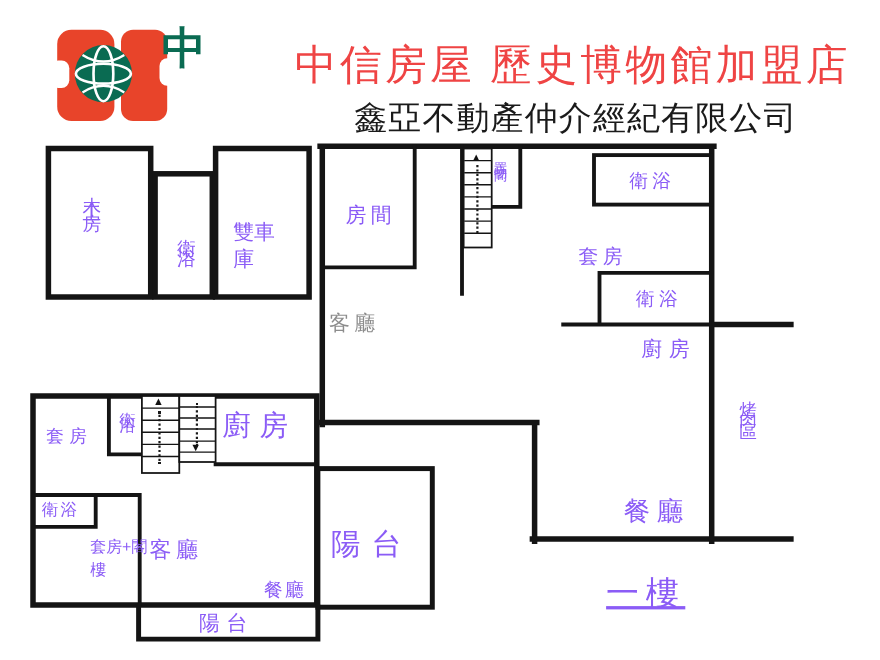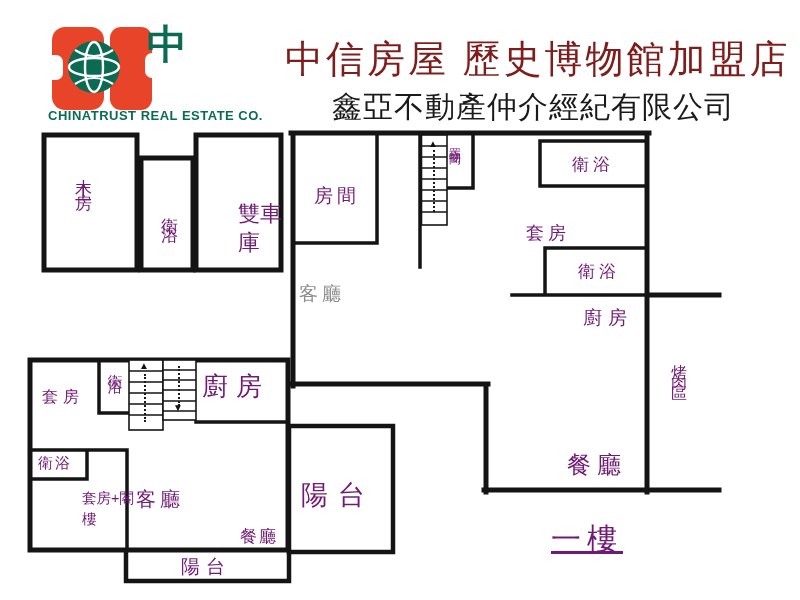--- a/index.html
+++ b/index.html
@@ -1,21 +1,21 @@
 <!DOCTYPE html>
 <html><head>
 <meta charset="utf-8">
 <style>
   html,body{margin:0;padding:0;}
   #canvas{
     position:relative;width:800px;height:600px;background:#ffffff;overflow:hidden;
     font-family:"Liberation Sans","DejaVu Sans",sans-serif;color:#111;
   }
   .abs{position:absolute;white-space:nowrap;}
-  .cjk{font-weight:500;color:#701a75;}
+  .cjk{font-weight:500;color:#8b5cf6;}
   .vert{writing-mode:vertical-rl;text-orientation:upright;}
   .wrapbox{white-space:normal;word-break:break-all;}
   .green{color:#0A6B52;}
   .dotline{position:absolute;width:0;border-left:2px dotted #1a1a1a;}
   .arrowhead{position:absolute;font-size:10px;color:#111;line-height:1;}
   svg{position:absolute;left:0;top:0;}
 </style>
 </head>
 <body>
 
@@ -68,27 +68,26 @@
 
     <g>
       <rect x="129" y="360" width="34" height="70" fill="#ffffff" stroke="#141414" stroke-width="1.6"></rect>
       <path d="M129,371 H163 M129,382 H163 M129,393 H163 M129,404 H163 M129,415 H163" stroke="#141414" stroke-width="1.3"></path>
       <rect x="163" y="360" width="33" height="60" fill="#ffffff" stroke="#141414" stroke-width="1.6"></rect>
       <path d="M163,370 H196 M163,380 H196 M163,390 H196 M163,401 H196 M163,411 H196" stroke="#141414" stroke-width="1.3"></path>
     </g>
   </svg>
 
   <div class="abs green" style="left:147px;top:24px;font-size:40px;font-weight:700;line-height:1;">中</div>
-  <div class="abs green" style="left:48px;top:108px;font-size:13px;font-weight:700;letter-spacing:0.5px;">CHINATRUST REAL ESTATE CO.</div>
-  <div class="abs" style="left:285px;top:34px;font-size:38px;letter-spacing:3px;color:#7f1d1d;text-align:right;">中信房屋 歷史博物館加盟店</div>
-  <div class="abs" style="left:332px;top:87px;font-size:30px;letter-spacing:1px;color:#1a1a1a;">鑫亞不動產仲介經紀有限公司</div>
+  <div class="abs" style="left:268px;top:34px;font-size:38px;letter-spacing:3px;color:#ef4444;text-align:right;">中信房屋 歷史博物館加盟店</div>
+  <div class="abs" style="left:322px;top:87px;font-size:30px;letter-spacing:1px;color:#1a1a1a;">鑫亞不動產仲介經紀有限公司</div>
 
   <div class="abs cjk vert" style="left:72px;top:166px;font-size:17px;letter-spacing:7px;">木工房</div>
   <div class="abs cjk vert" style="left:158px;top:204px;font-size:17px;letter-spacing:9px;">衛浴</div>
-  <div class="abs cjk wrapbox" style="left:238px;top:200px;width:44px;font-size:22px;line-height:1.3;">雙車庫</div>
+  <div class="abs cjk wrapbox" style="left:212px;top:200px;width:44px;font-size:19px;line-height:1.3;">雙車庫</div>
 
   <div class="abs cjk" style="left:314px;top:183px;font-size:19px;letter-spacing:4px;text-align:right;">房間</div>
   <div class="abs cjk vert" style="left:446px;top:138px;font-size:12px;letter-spacing:3px;">置物間</div>
   <div class="abs cjk" style="left:572px;top:153px;font-size:17px;letter-spacing:4px;">衛浴</div>
   <div class="abs cjk" style="left:526px;top:221px;font-size:18px;letter-spacing:4px;">套房</div>
   <div class="abs cjk" style="left:578px;top:260px;font-size:17px;letter-spacing:4px;">衛浴</div>
   <div class="abs cjk" style="left:583px;top:305px;font-size:19px;letter-spacing:6px;">廚房</div>
   <div class="abs" style="left:299px;top:281px;font-size:19px;letter-spacing:4px;color:#8C8C8C;">客廳</div>
   <div class="abs cjk" style="left:567px;top:449px;font-size:24px;letter-spacing:6px;">餐廳</div>
   <div class="abs cjk vert" style="left:668px;top:351px;font-size:16px;letter-spacing:11px;">烤肉區</div>

